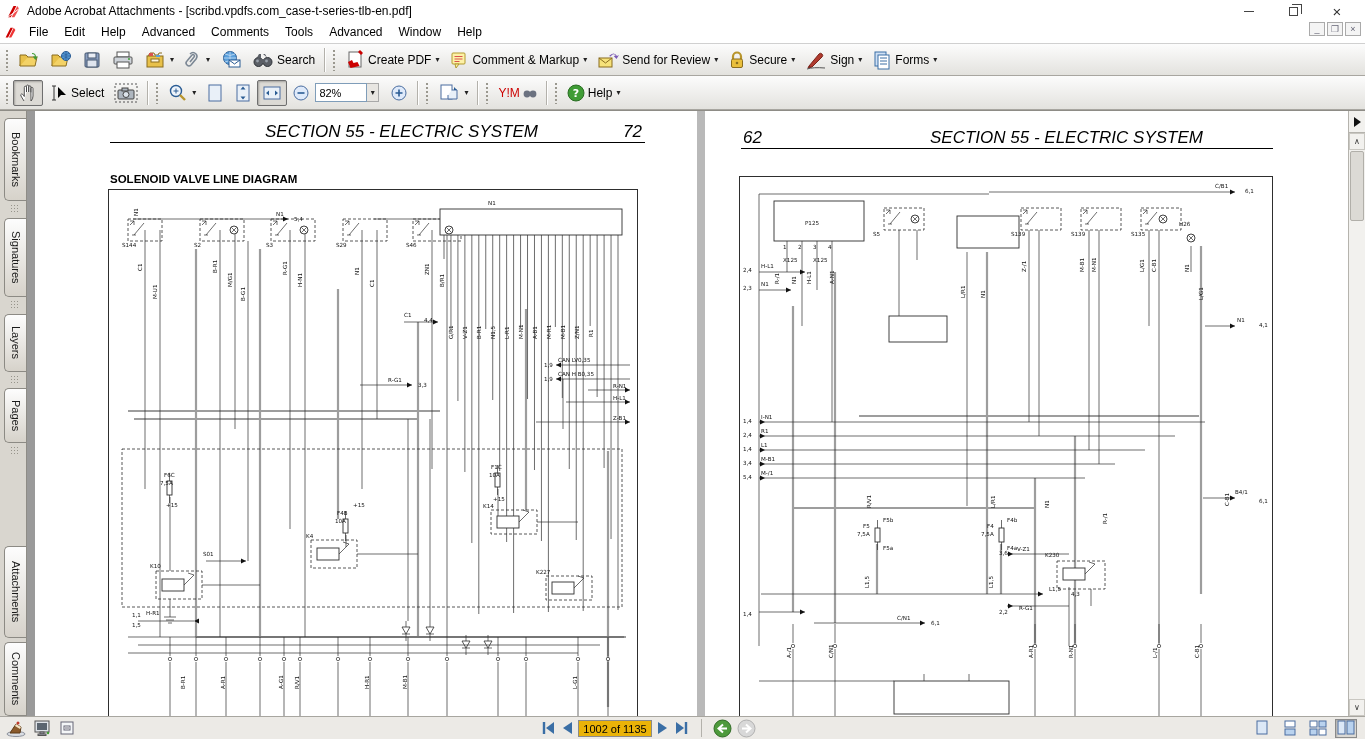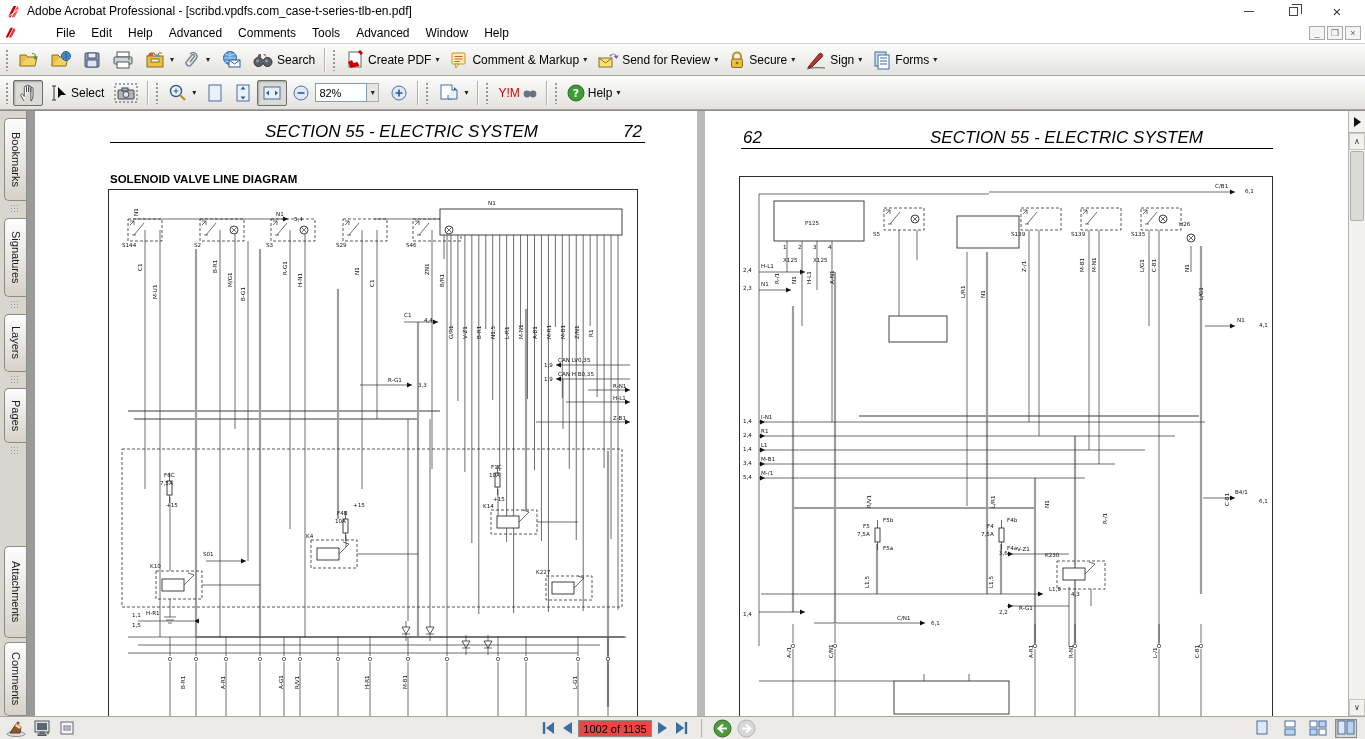--- a/index.html
+++ b/index.html
@@ -7,21 +7,21 @@
     font-family:"Liberation Sans","DejaVu Sans",sans-serif; font-size:12px; background:#fff; }
 
   
   .titlebar { height:22px; background:#fff; display:flex; align-items:center; padding:0 6px; }
   .titlebar .title { flex:1; font-size:12px; color:#000; margin-left:6px; white-space:nowrap; }
   .win-btn { width:44px; height:22px; display:flex; align-items:center; justify-content:center; color:#333; font-size:13px; }
   .restore-glyph { width:9px; height:9px; border:1px solid #444; position:relative; background:#fff; }
   .restore-glyph:before { content:""; position:absolute; left:2px; top:-4px; width:9px; height:9px; border:1px solid #444; border-bottom:none; border-left:none; }
   .min-glyph { width:10px; height:1px; background:#444; }
 
-  .menubar { height:22px; background:#fff; display:flex; align-items:center; padding:0 4px; border-bottom:1px solid #d0d0d0;gap:27px; }
+  .menubar { height:22px; background:#fff; display:flex; padding:0 4px; border-bottom:1px solid #d0d0d0; }
   .menu-item { padding:3px 8px; color:#000; cursor:default; }
   .doc-win-btns { margin-left:auto; display:flex; gap:2px; }
   .doc-win-btn { width:16px; height:14px; border:1px solid #aaa; background:#f4f4f4; color:#667; font-size:9px; line-height:12px; text-align:center; }
 
   .toolbar { background:linear-gradient(#fcfcfc,#e3e2de); border-bottom:1px solid #a8a6a0; display:flex; align-items:center; padding:0 2px; }
   .tb1 { height:32px; } .tb2 { height:34px; }
   .grip { width:5px; height:22px; margin:0 3px;
      background-image:radial-gradient(#9a988f 35%, transparent 36%); background-size:4px 4px; }
   .tbtn { display:flex; align-items:center; gap:3px; padding:2px 4px; border:1px solid transparent; border-radius:2px; height:26px; }
   .tbtn.active { border:1px solid #6f6f6f; background:#dcdad5; box-shadow:inset 1px 1px 2px rgba(0,0,0,.25); }
@@ -57,38 +57,38 @@
   .sc-btn { height:17px; background:#f2f1ee; border:1px solid #c9c7c1; color:#333; font-size:8px; text-align:center; line-height:16px; }
   .panel-toggle { height:22px; border-bottom:1px solid #b5b3ad; display:flex; align-items:center; justify-content:center; }
   .sc-thumb { height:70px; background:#dcdad5; border:1px solid #b1afa9; border-radius:2px; margin:1px; }
 
   
   .statusbar { height:23px; background:#eceae6; border-top:1px solid #a8a6a0; display:flex; align-items:center; padding:0 6px; position:relative; }
   .winedge { height:3px; background:#2b3e58; }
   .sb-group { display:flex; align-items:center; gap:6px; }
   .sb-center { position:absolute; left:540px; display:flex; align-items:center; gap:5px; }
   .sb-right { position:absolute; right:8px; display:flex; align-items:center; gap:6px; }
-  .pagefield { width:74px; height:17px; border:1px solid #8a8a8a; background:#ef4444; font-size:11px; text-align:center; padding-top:1px; }
+  .pagefield { width:74px; height:17px; border:1px solid #8a8a8a; background:#eab308; font-size:11px; text-align:center; padding-top:1px; }
   .sb-sep { width:1px; height:18px; background:#b3b1ab; margin:0 6px; }
   .layout-btn { width:22px; height:19px; display:flex; align-items:center; justify-content:center; border:1px solid transparent; }
   .layout-btn.active { border:1px solid #8a8a8a; background:#dcdad5; box-shadow:inset 1px 1px 2px rgba(0,0,0,.2); }
   .icon { display:inline-flex; align-items:center; justify-content:center; }
 </style>
 </head>
 <body>
 
 <div class="titlebar">
   <span class="icon">
     <svg width="15" height="15" viewBox="0 0 16 16">
         <path d="M2 14 L8 2 L11 2 L5 14 Z" fill="#c00"></path>
         <path d="M6 14 L12 2 L14 5 L9 14 Z" fill="#e33" opacity=".85"></path>
         <path d="M2 14 L14 5" stroke="#fff" stroke-width="1" fill="none"></path>
       </svg>
   </span>
-  <span class="title">Adobe Acrobat Professional - [scribd.vpdfs.com_case-t-series-tlb-en.pdf]</span>
+  <span class="title">Adobe Acrobat Attachments - [scribd.vpdfs.com_case-t-series-tlb-en.pdf]</span>
   <div class="win-btn">
       <div class="min-glyph"></div>
     </div>
   <div class="win-btn">
       <div class="restore-glyph"></div>
     </div>
   <div class="win-btn">
       <span style="font-size:15px;">×</span>
     </div>
 </div>

